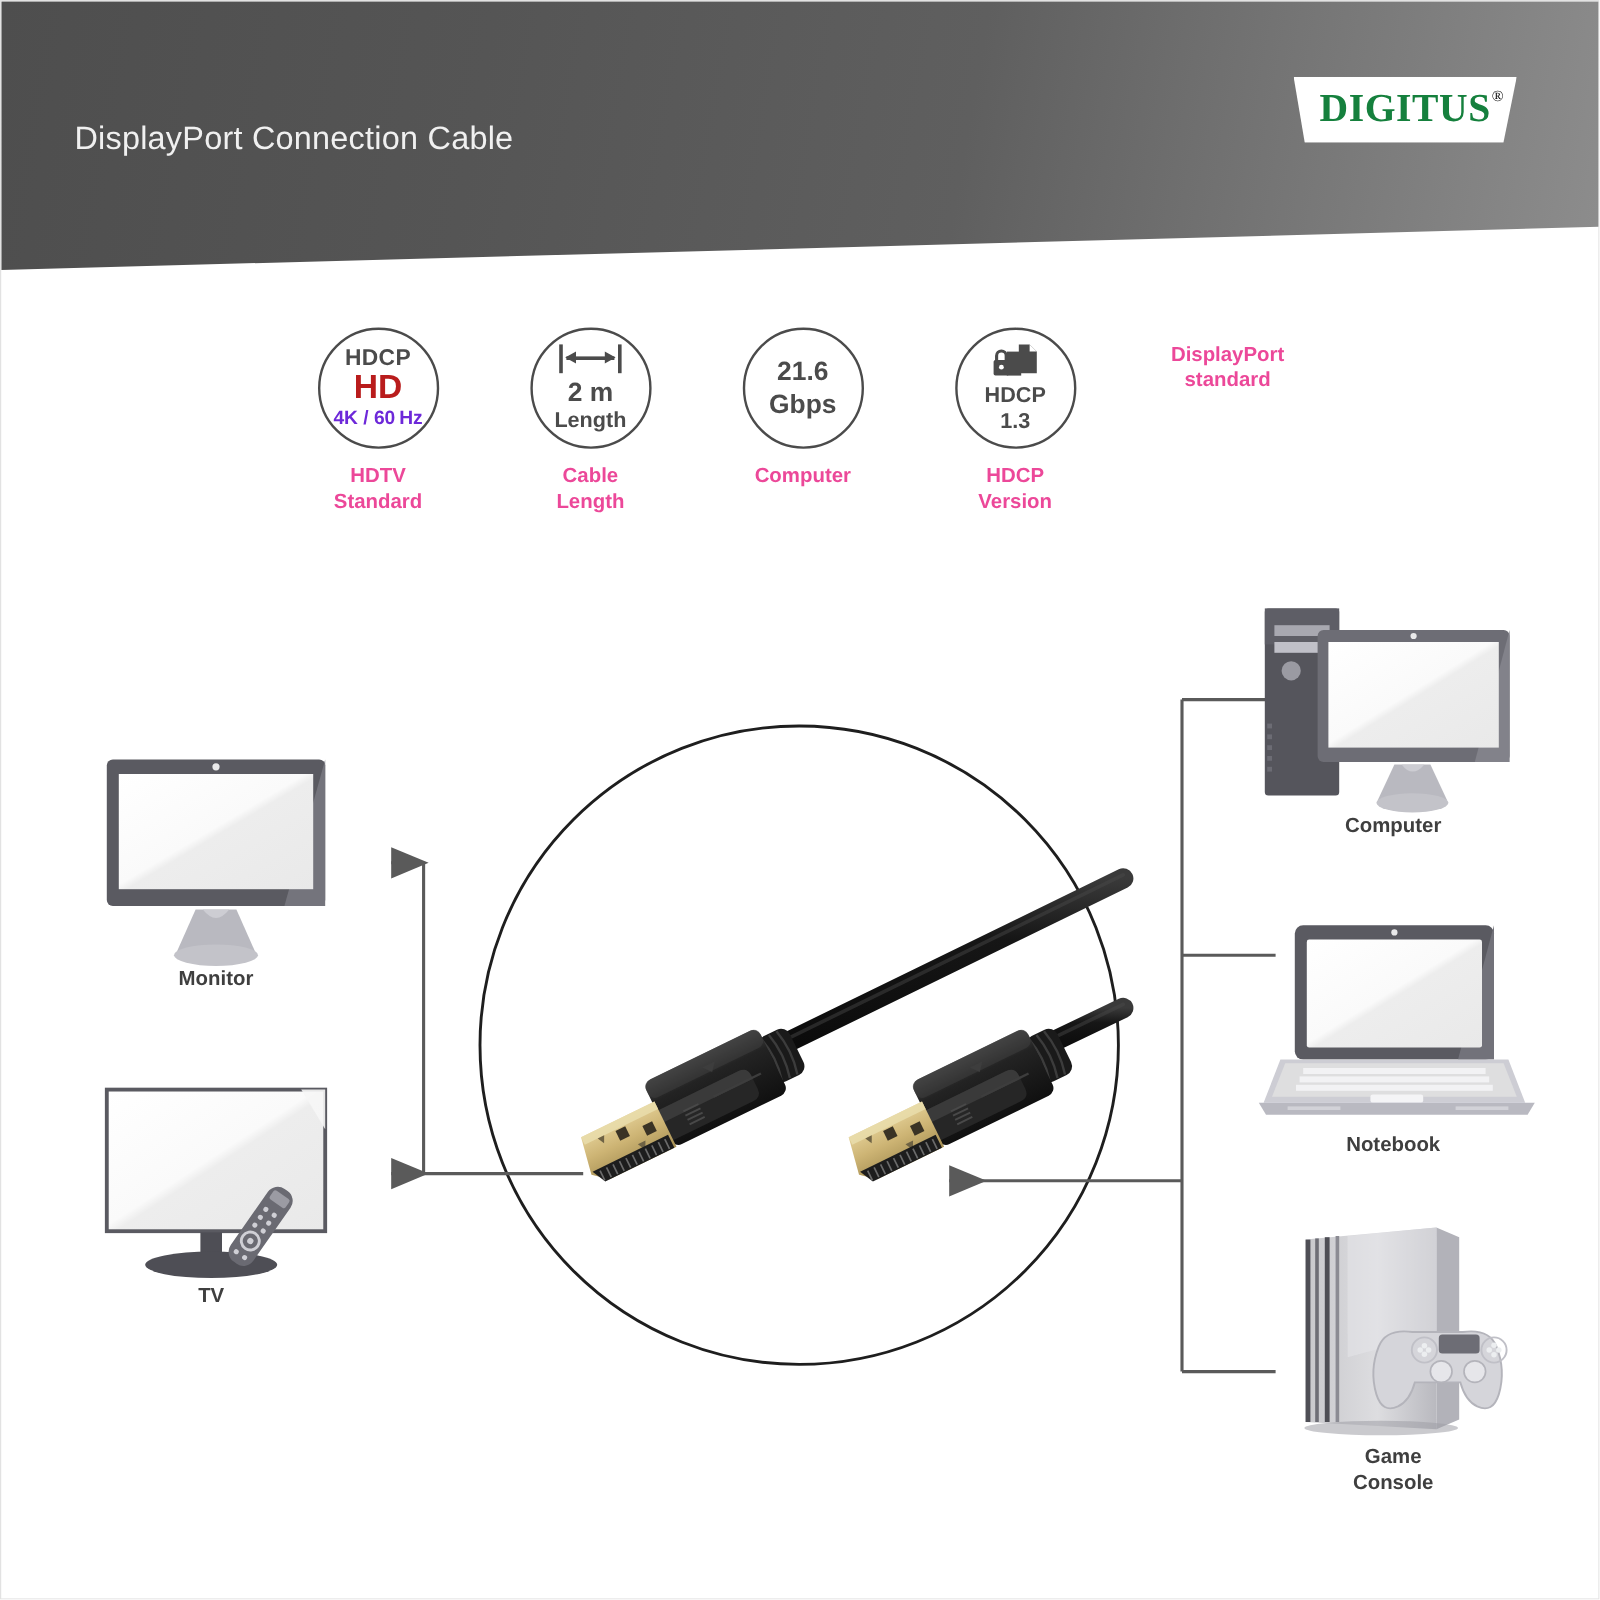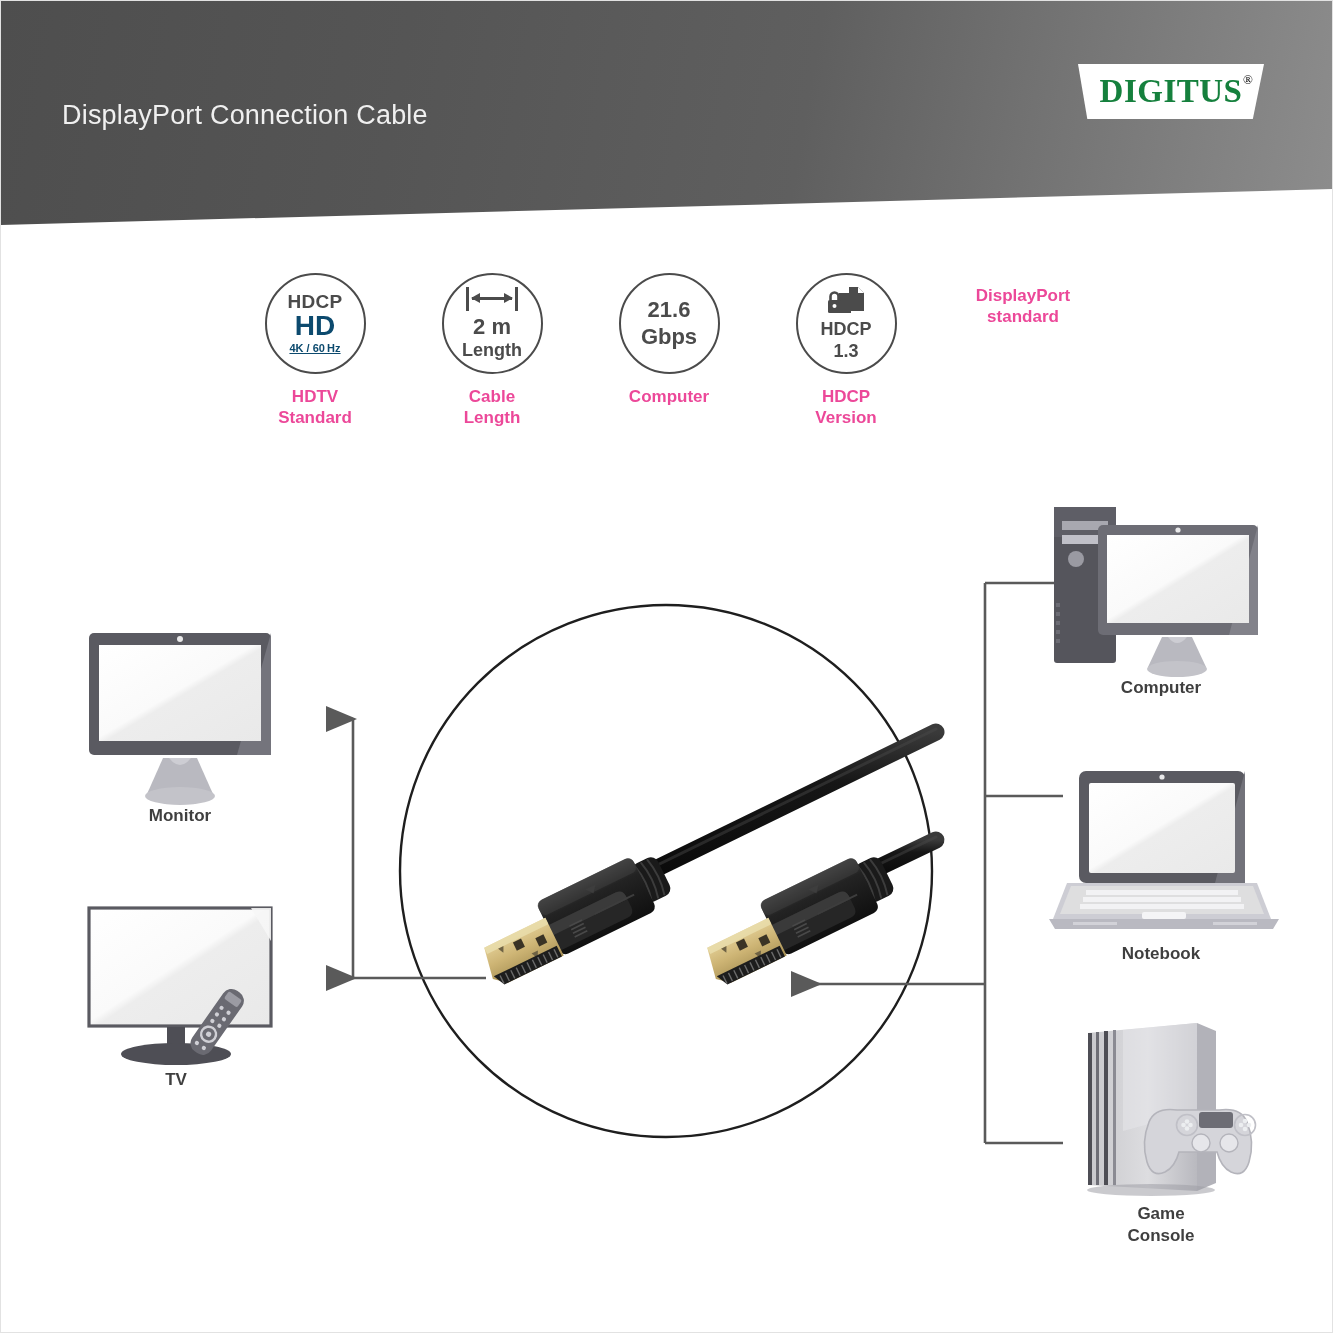--- a/index.html
+++ b/index.html
@@ -74,22 +74,22 @@
     width:101px;height:101px;border-radius:50%;
     border:2.5px solid #4b4b4b;background:#fff;
     display:flex;flex-direction:column;align-items:center;justify-content:center;
     box-sizing:border-box;
   }
   .feat-caption{
     margin-top:12px;text-align:center;color:#ec4899;
     font-size:17px;font-weight:bold;line-height:1.25;
   }
   .fc-l1{font-size:19px;font-weight:bold;color:#4b4b4b;line-height:1.0;letter-spacing:.3px;}
-  .fc-l2{font-size:28px;font-weight:bold;color:#0c4a6e;line-height:1.05;}
-  .fc-l3{font-size:11px;font-weight:bold;color:#0c4a6e;line-height:1.2;margin-top:2px;text-decoration:underline;}
+  .fc-l2{font-size:28px;font-weight:bold;color:#b91c1c;line-height:1.05;}
+  .fc-l3{font-size:16px;font-weight:bold;color:#6d28d9;line-height:1.2;margin-top:2px;}
   .fc-big{font-size:22px;font-weight:bold;color:#4b4b4b;line-height:1.2;}
   .fc-med{font-size:18px;font-weight:bold;color:#4b4b4b;line-height:1.2;}
 
   
   .len-icon{display:flex;align-items:center;justify-content:center;height:26px;margin-bottom:2px;}
   .len-bar{width:3px;height:24px;background:#4b4b4b;}
   .len-mid{position:relative;width:40px;height:3px;background:#4b4b4b;margin:0 3px;}
   .len-mid:before,.len-mid:after{
     content:"";position:absolute;top:-4px;width:0;height:0;
     border-top:5.5px solid transparent;border-bottom:5.5px solid transparent;

